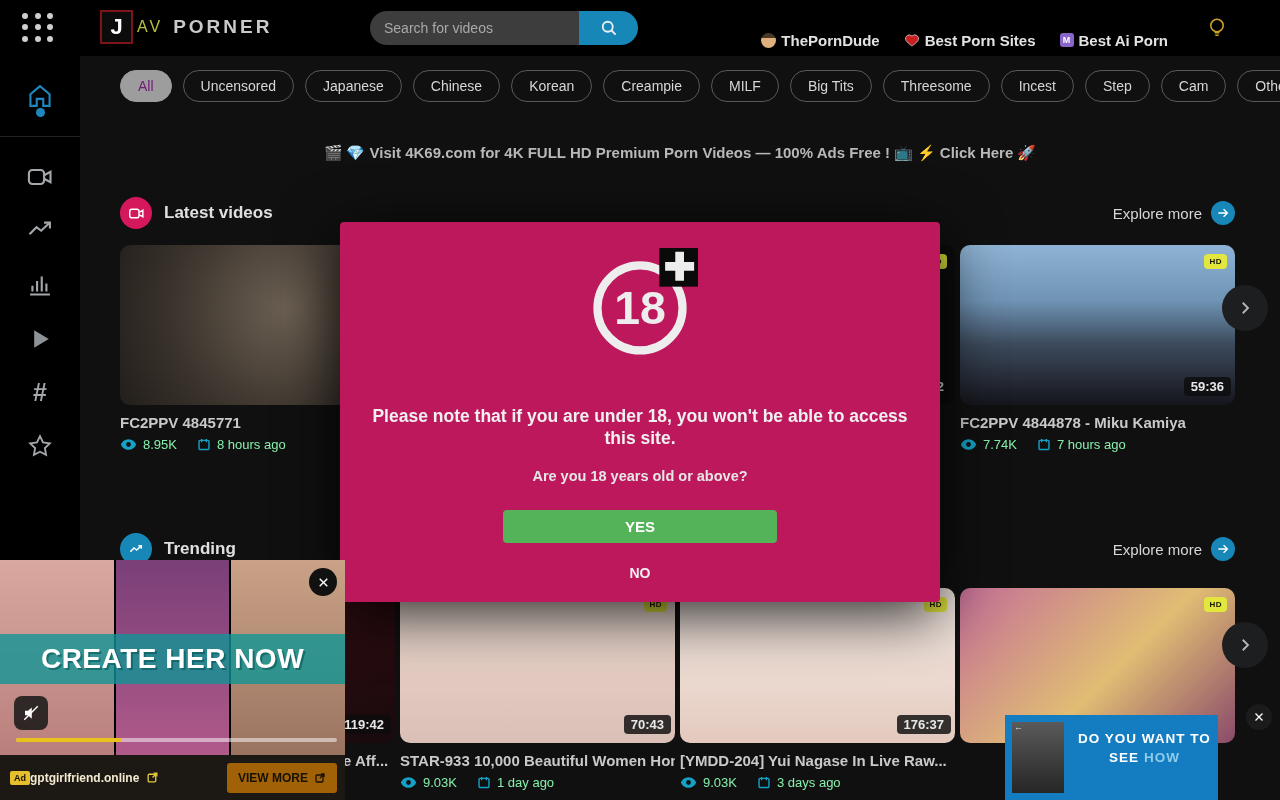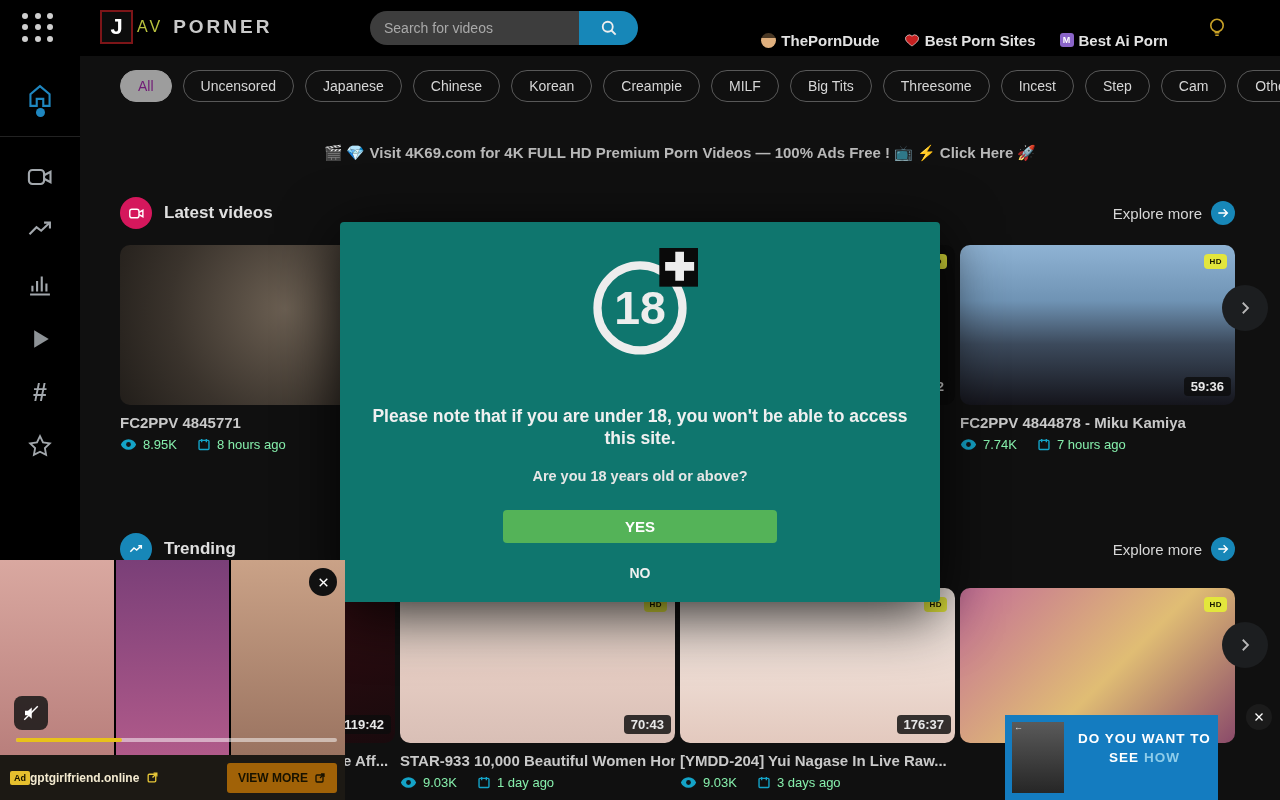--- a/index.html
+++ b/index.html
@@ -82,21 +82,21 @@
   .g3 { background:linear-gradient(160deg,#3a0d12,#190a0d); }
   .g4 { background:linear-gradient(180deg,#efe3da,#e5ccc2 55%,#d9bfb6); }
   .g5 { background:linear-gradient(180deg,#f2e8e2,#ecd9d0 60%,#e3c9be); }
   .g6 { background:linear-gradient(135deg,#c46f97,#e0bd74 55%,#8a4a6a); }
   .gdark { background:#0c0c0c; }
 
   .chev { position:absolute; width:46px; height:46px; border-radius:50%; background:#1c1e20;
     display:flex; align-items:center; justify-content:center; z-index:5; cursor:pointer; }
 
   
-  .modal { position:absolute; left:340px; top:222px; width:600px; height:380px; background:#0f766e;
+  .modal { position:absolute; left:340px; top:222px; width:600px; height:380px; background:#be185d;
     z-index:40; box-shadow:0 12px 60px rgba(0,0,0,.85); border-radius:4px; text-align:center; }
   .modal-ic { margin:26px auto 0; width:116px; height:116px; }
   .modal-msg { margin:38px auto 0; width:544px; color:#f0f0f0; font-size:17.5px; font-weight:600;
     line-height:1.25; }
   .modal-q { margin-top:18px; color:#e6e6e6; font-size:14.5px; font-weight:bold; }
   .btn-yes { display:block; margin:26px auto 0; width:274px; height:33px; background:#54b358;
     border:none; border-radius:4px; color:#fff; font-size:15px; font-weight:bold;
     cursor:pointer; font-family:inherit; }
   .btn-no { display:block; margin:22px auto 0; background:none; border:none; color:#f0f0f0;
     font-size:14px; font-weight:bold; cursor:pointer; font-family:inherit; }
@@ -417,20 +417,23 @@
     <button class="btn-yes">YES</button>
     <button class="btn-no">NO</button>
   </div>
 
   <div class="vad">
     <div class="vad-panels">
       <i class="p1"></i>
         <i class="p2"></i>
         <i class="p3"></i>
     </div>
+    <div class="vad-band">
+      <span class="vad-cap">CREATE HER NOW</span>
+    </div>
     <div class="vad-close">
       <svg width="13" height="13" viewBox="0 0 24 24" fill="none" stroke="#fff" stroke-width="2.6">
           <path d="M5 5l14 14M19 5 5 19"></path>
         </svg>
     </div>
     <div class="vad-mute">
       <svg width="18" height="18" viewBox="0 0 24 24">
         <path d="M4 9v6h4l5 4.5v-15L8 9z" fill="#fff"></path>
         <path d="M3 21 21 3" stroke="#fff" stroke-width="2"></path>
         </svg>

